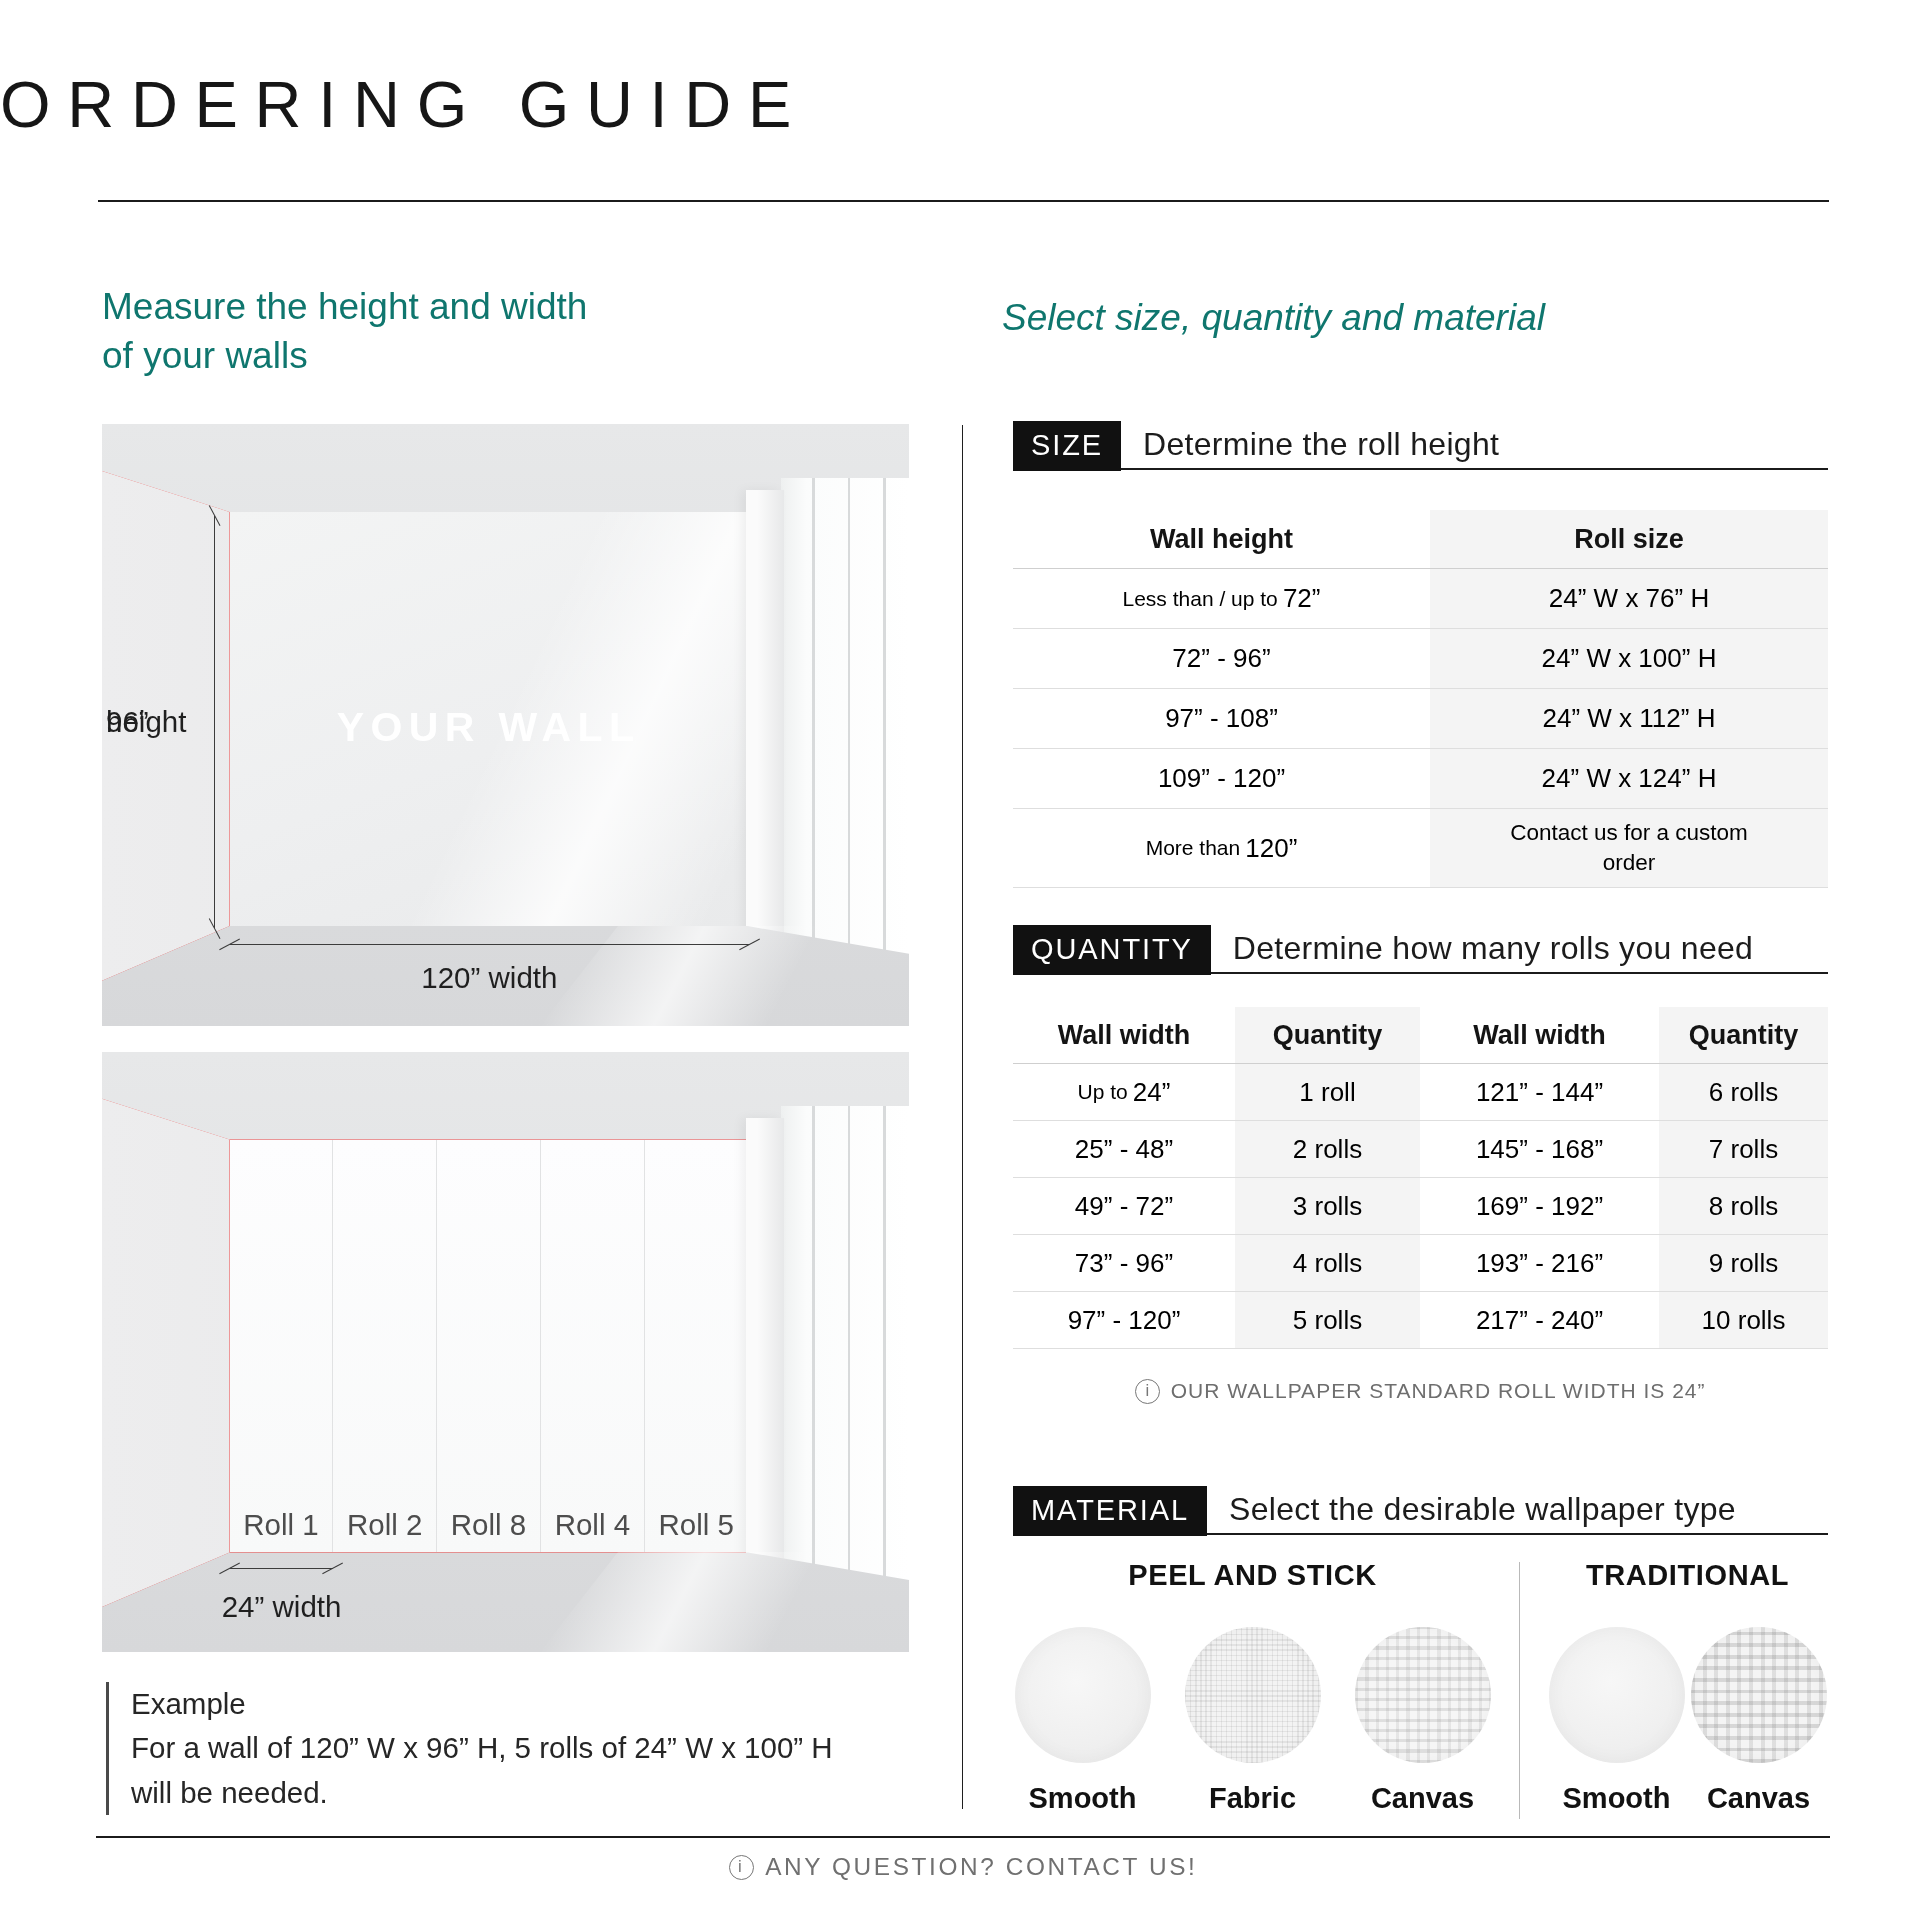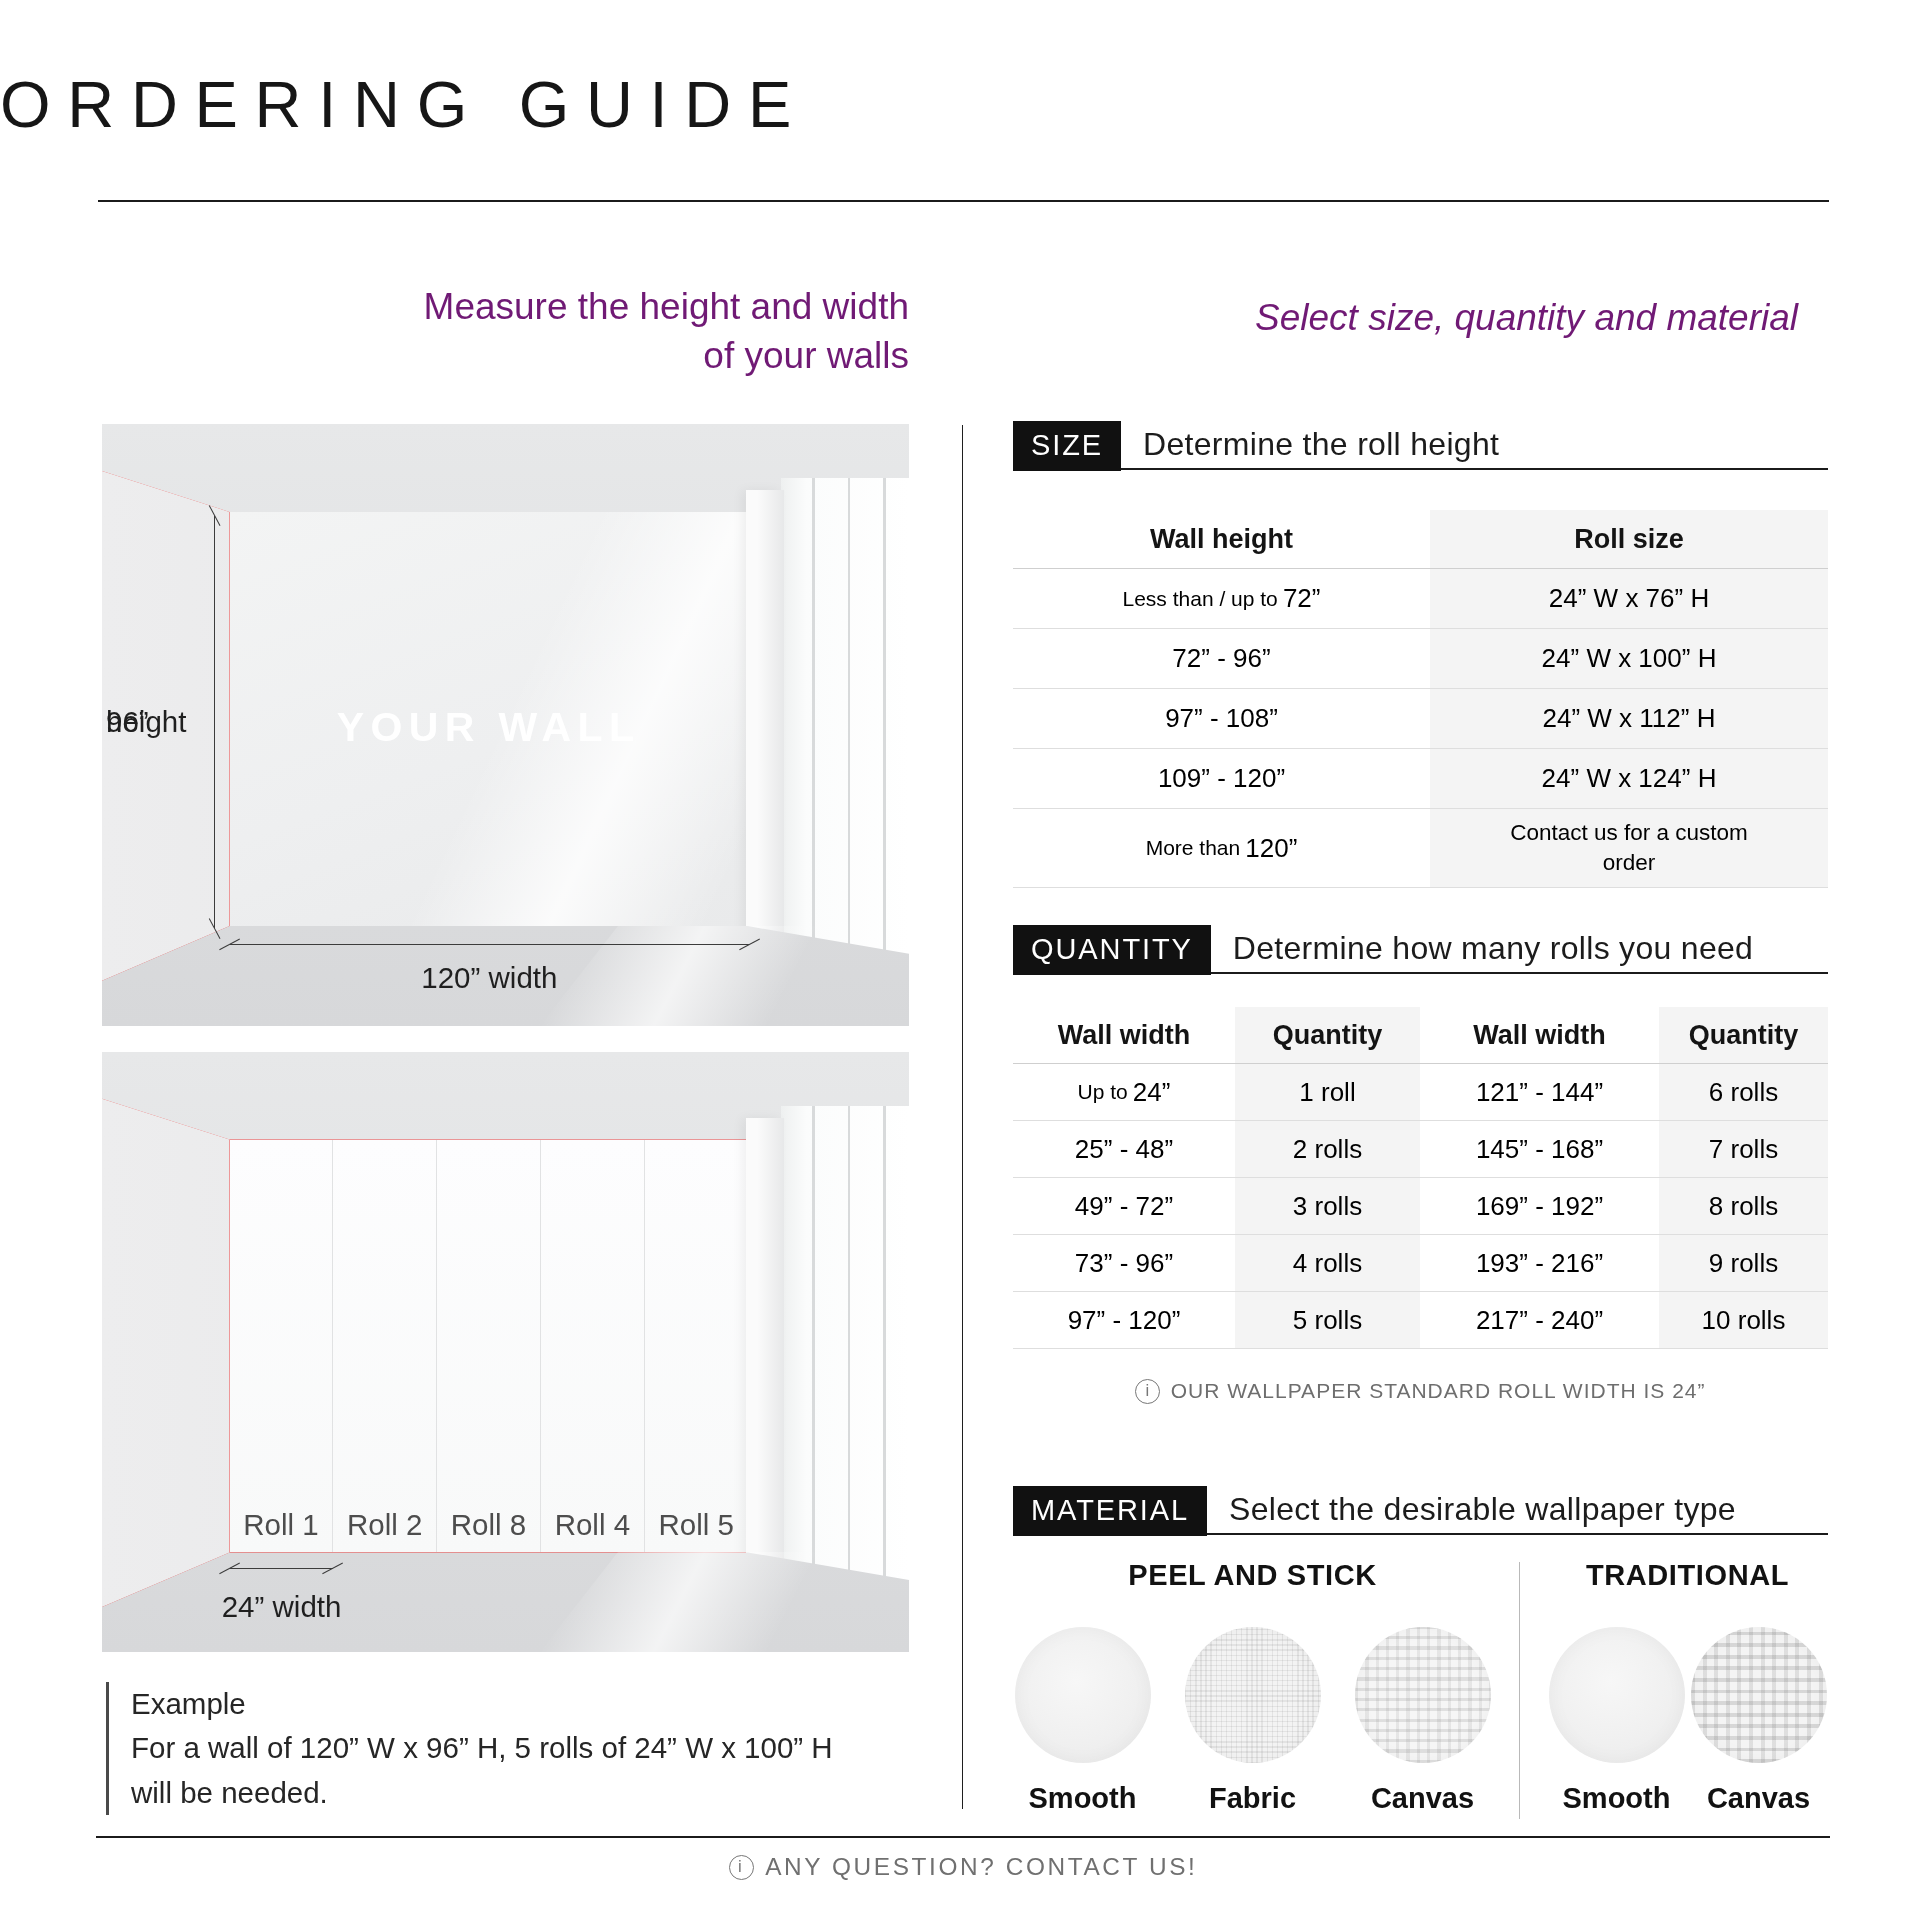--- a/index.html
+++ b/index.html
@@ -6,21 +6,21 @@
   .page {
     position:relative; width:1926px; height:1926px; background:#ffffff;
     font-family:"Liberation Sans", sans-serif; color:#1d1d1f; overflow:hidden;
   }
   
   .title {
     position:absolute; top:67px; left:0; width:100%; text-align:left;
     font-size:65px; letter-spacing:16.7px; color:#161616; font-weight:400;
   }
   .title-rule { position:absolute; top:200px; left:98px; width:1731px; height:1.9px; background:#1b1b1b; }
-  .col-heading { position:absolute; text-align:right; font-size:37px; line-height:1.33; color:#701a75; }
+  .col-heading { position:absolute; text-align:left; font-size:37px; line-height:1.33; color:#0f766e; }
   #left-heading { left:102px; width:807px; top:282px; }
   #right-heading { left:1002px; width:796px; top:293px;font-style:italic; }
   .center-divider { position:absolute; left:962px; top:425px; width:1.3px; height:1384px; background:#1f1f1f; }
 
   
   .room { position:absolute; left:102px; width:807px; background:#ef4444; overflow:hidden; }
   #room1 { top:424px; height:602px; }
   #room2 { top:1052px; height:600px; }
   .room * { position:absolute; }
   .ceiling { left:0; top:0; width:100%; height:100%;

